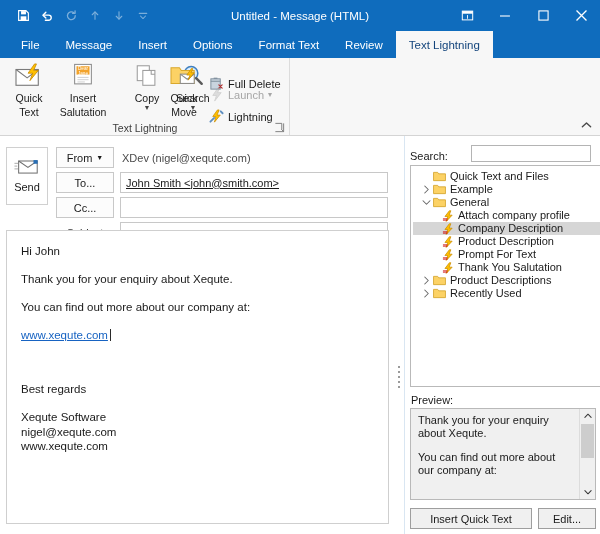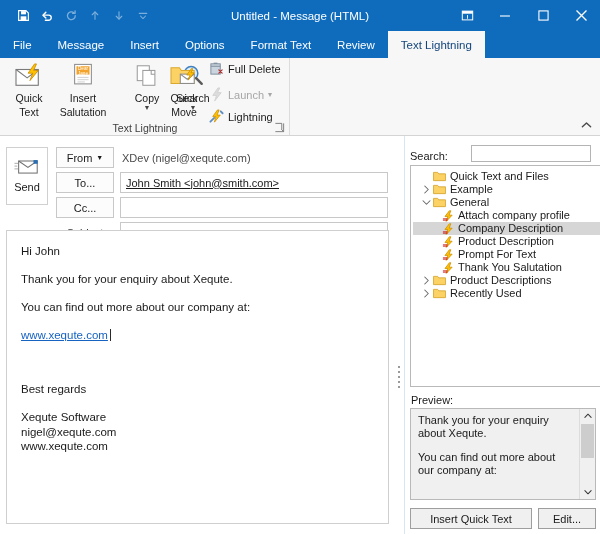--- a/index.html
+++ b/index.html
@@ -73,20 +73,21 @@
     color: #ffffff;
   }
   .winctl-btn svg { display: block; }
 
   
   .tabbar {
     height: 27px;
     background: #0f6cbd;
     display: flex;
     align-items: flex-end;
+    padding-left: 8px;
     box-sizing: border-box;
   }
   .tab {
     height: 27px;
     padding: 0 13px;
     display: flex;
     align-items: center;
     color: #ffffff;
     font-size: 11.5px;
     white-space: nowrap;
@@ -614,21 +615,21 @@
             <path d="M2 5h9l2.2 3H27v14H2V5z" fill="#fcd265" stroke="#d9a82c" stroke-width="1.1"></path>
             <rect x="12" y="12" width="15" height="10" fill="#ffffff" stroke="#8a8a8a" stroke-width="1.1"></rect>
             <path d="M12 12l7.5 5.5L27 12" fill="none" stroke="#8a8a8a" stroke-width="1.1"></path>
             <path d="M24 6l-5 7h3.5l-2 5.5 6.5-8h-3.5l2-4.5z" fill="#ffc000" stroke="#c98b00" stroke-width="0.8" stroke-linejoin="round"></path>
           </svg>
         </div>
         <div class="lbl">Quick</div>
         <div class="lbl">Move</div>
       </div>
 
-      <div class="rbtn-sm" style="top:1px;">
+      <div class="rbtn-sm" style="top:16px;">
         <div class="ico">
           <svg width="15" height="15" viewBox="0 0 16 16">
             <rect x="2" y="3" width="10" height="11" fill="#c9d4de" stroke="#7b8b99" stroke-width="1"></rect>
             <path d="M2 5.6h10" stroke="#7b8b99" stroke-width="1"></path>
             <path d="M5 1.8h4v1.2H5z" fill="#7b8b99"></path>
             <path d="M10.5 9.5l3.5 3.5M14 9.5l-3.5 3.5" stroke="#b03030" stroke-width="1.3" stroke-linecap="round"></path>
           </svg>
         </div>
         <span>Full Delete</span>
       </div>

